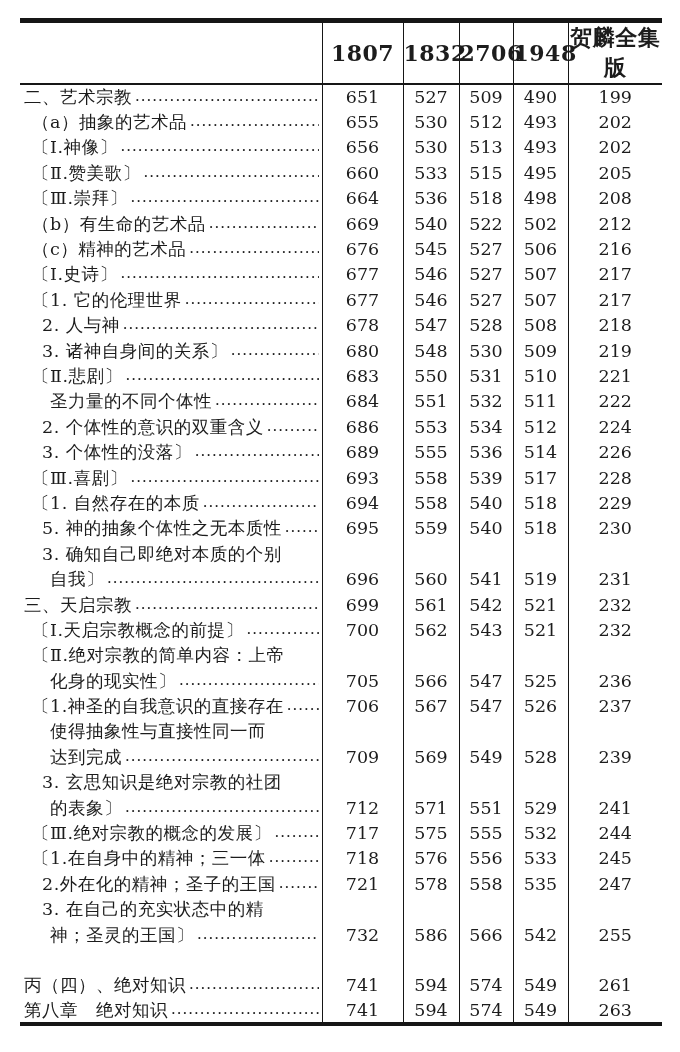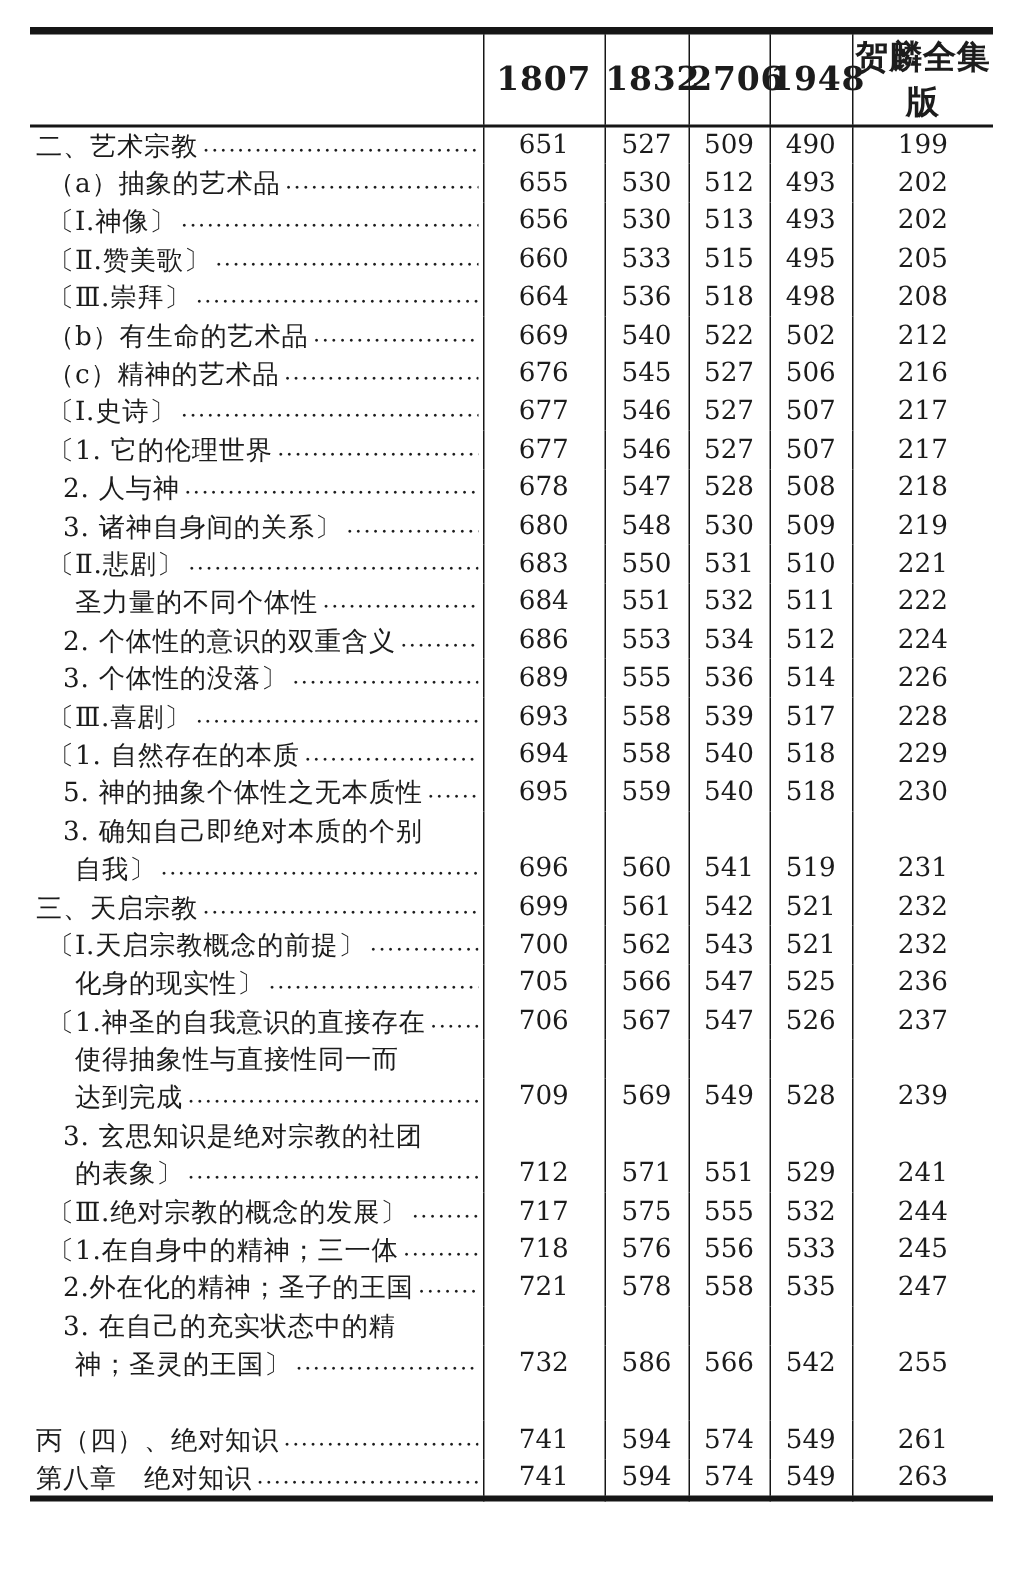--- a/index.html
+++ b/index.html
@@ -353,20 +353,32 @@
             </div>
           </td>
           <td class="num vline">700</td>
           <td class="num vline">562</td>
           <td class="num vline">543</td>
           <td class="num vline">521</td>
           <td class="num vline">232</td>
         </tr>
         <tr>
           <td class="entry">
+            <div class="line i1">
+              <span class="txt">〔Ⅱ.绝对宗教的简单内容：上帝</span>
+            </div>
+          </td>
+          <td class="num vline"></td>
+          <td class="num vline"></td>
+          <td class="num vline"></td>
+          <td class="num vline"></td>
+          <td class="num vline"></td>
+        </tr>
+        <tr>
+          <td class="entry">
             <div class="line i3">
               <span class="txt">化身的现实性〕</span>
               <span class="dots">··························································································</span>
             </div>
           </td>
           <td class="num vline">705</td>
           <td class="num vline">566</td>
           <td class="num vline">547</td>
           <td class="num vline">525</td>
           <td class="num vline">236</td>

